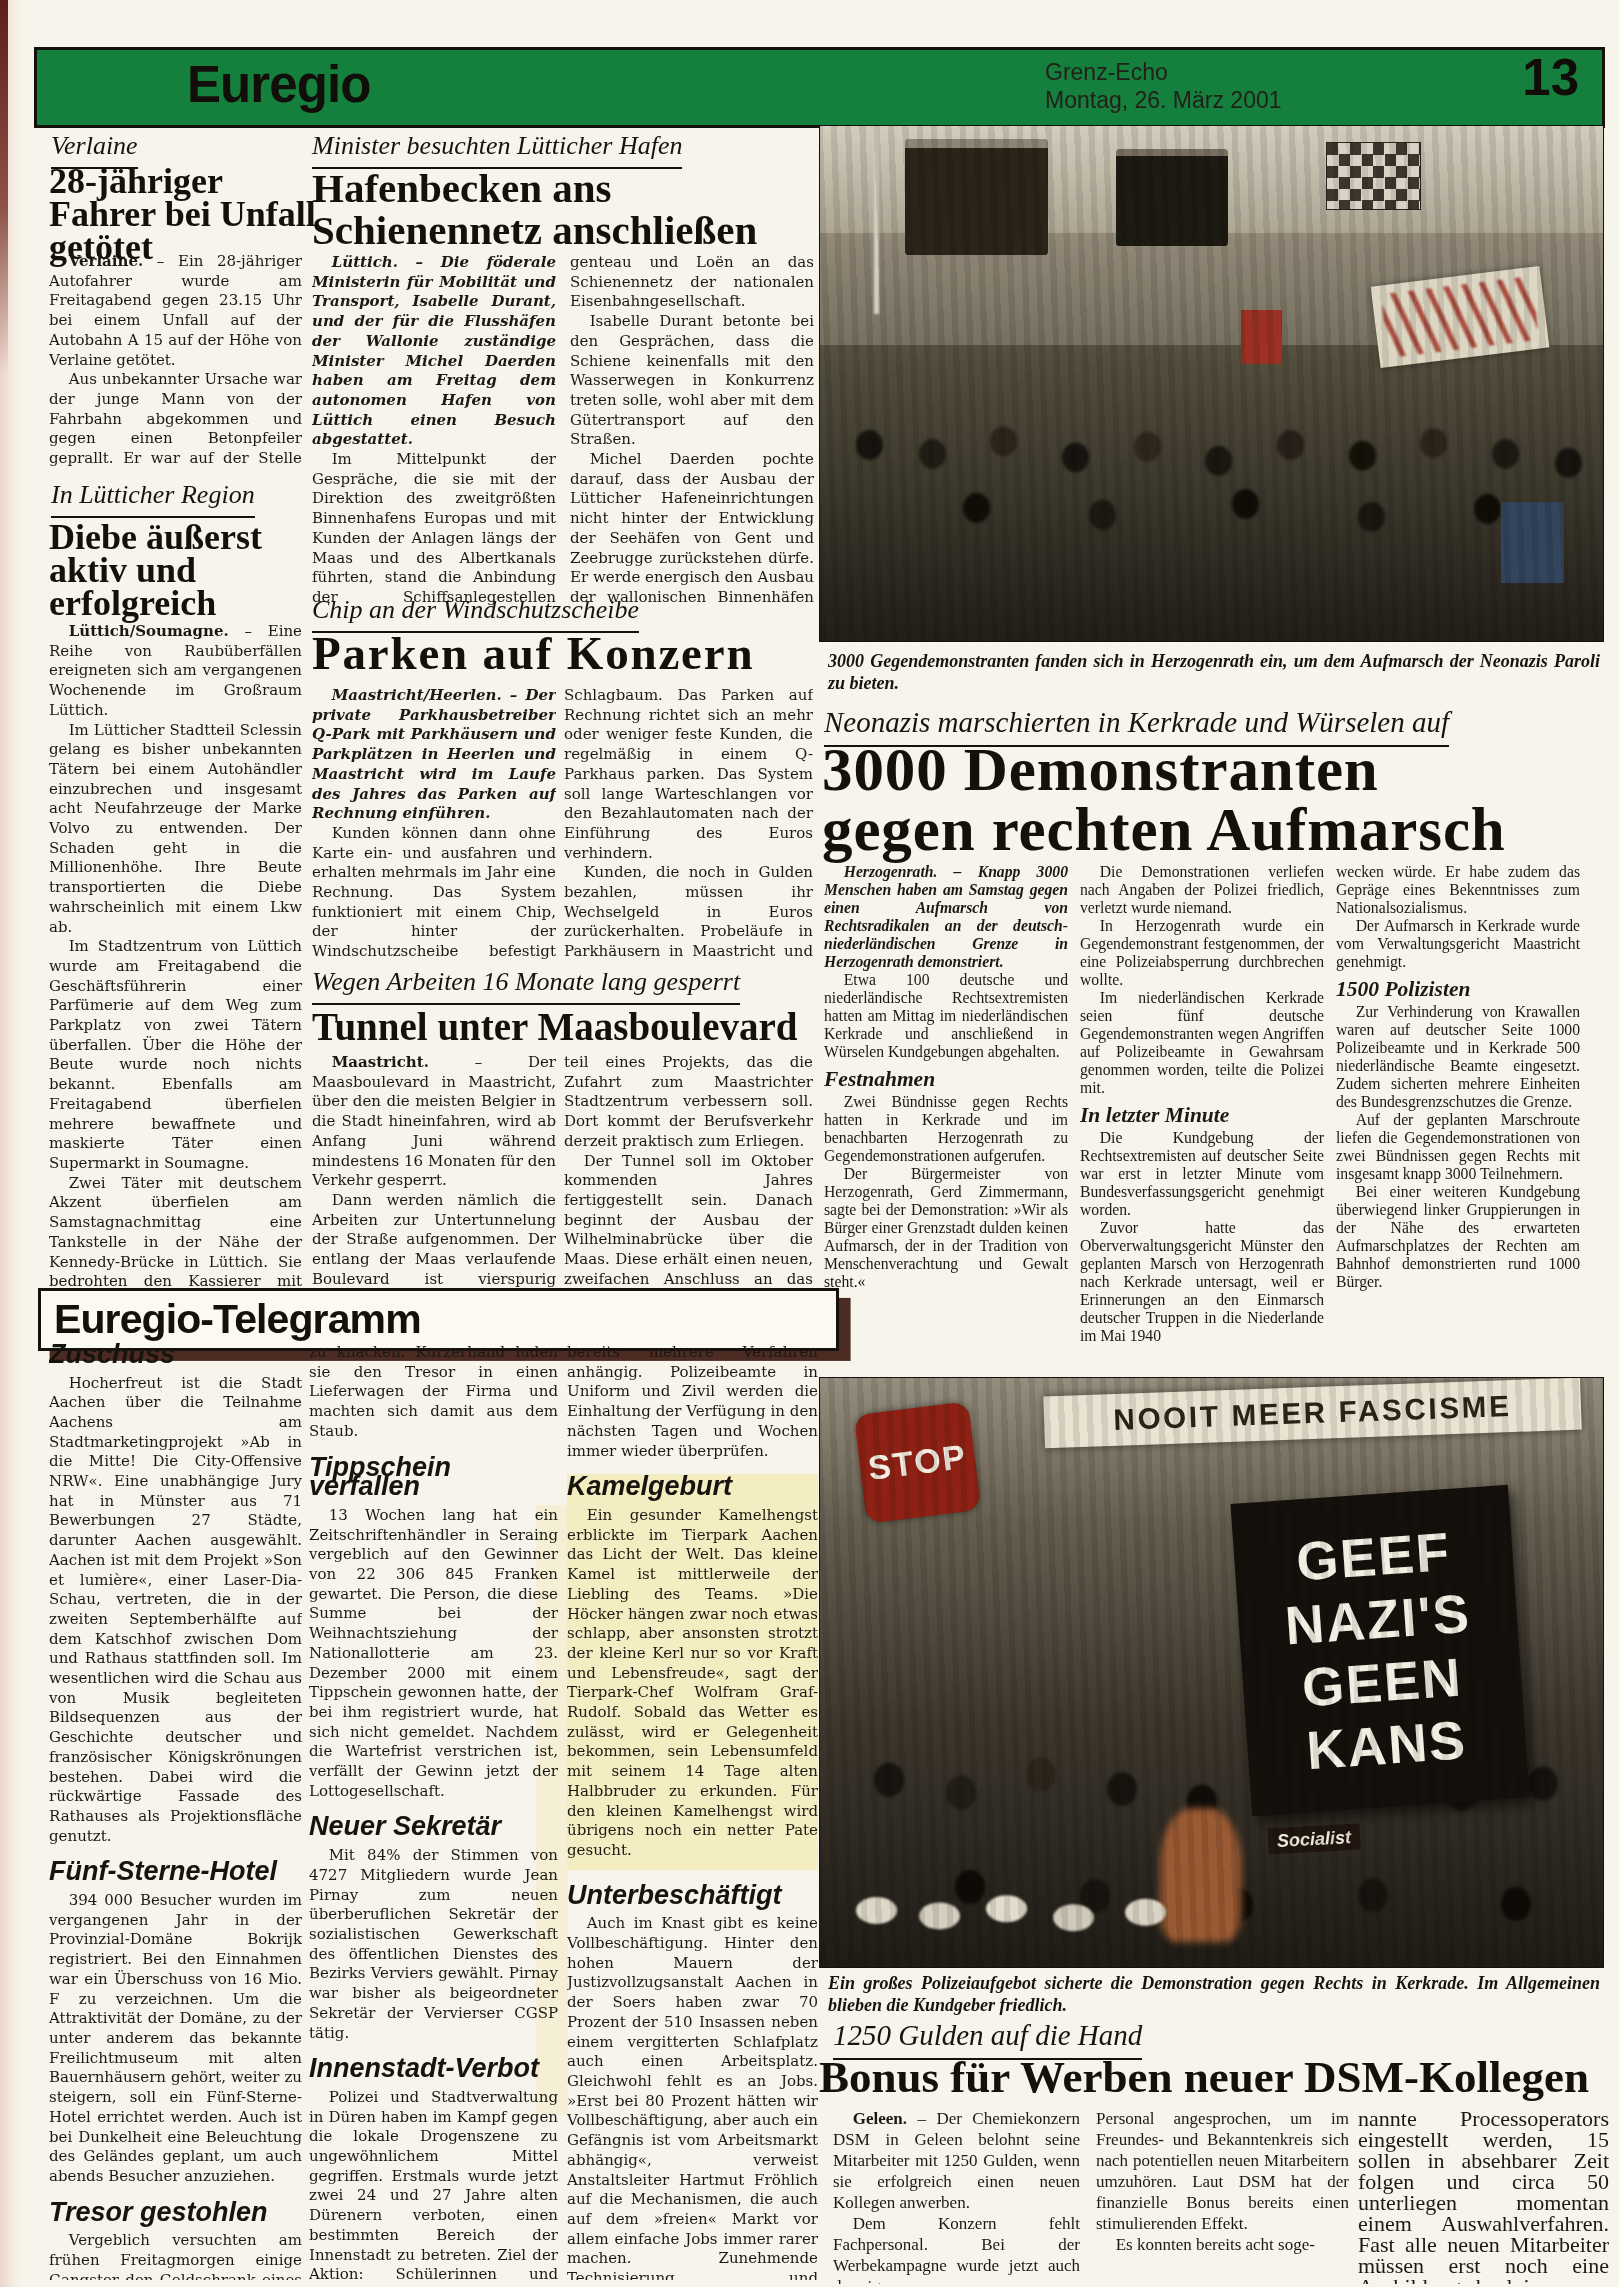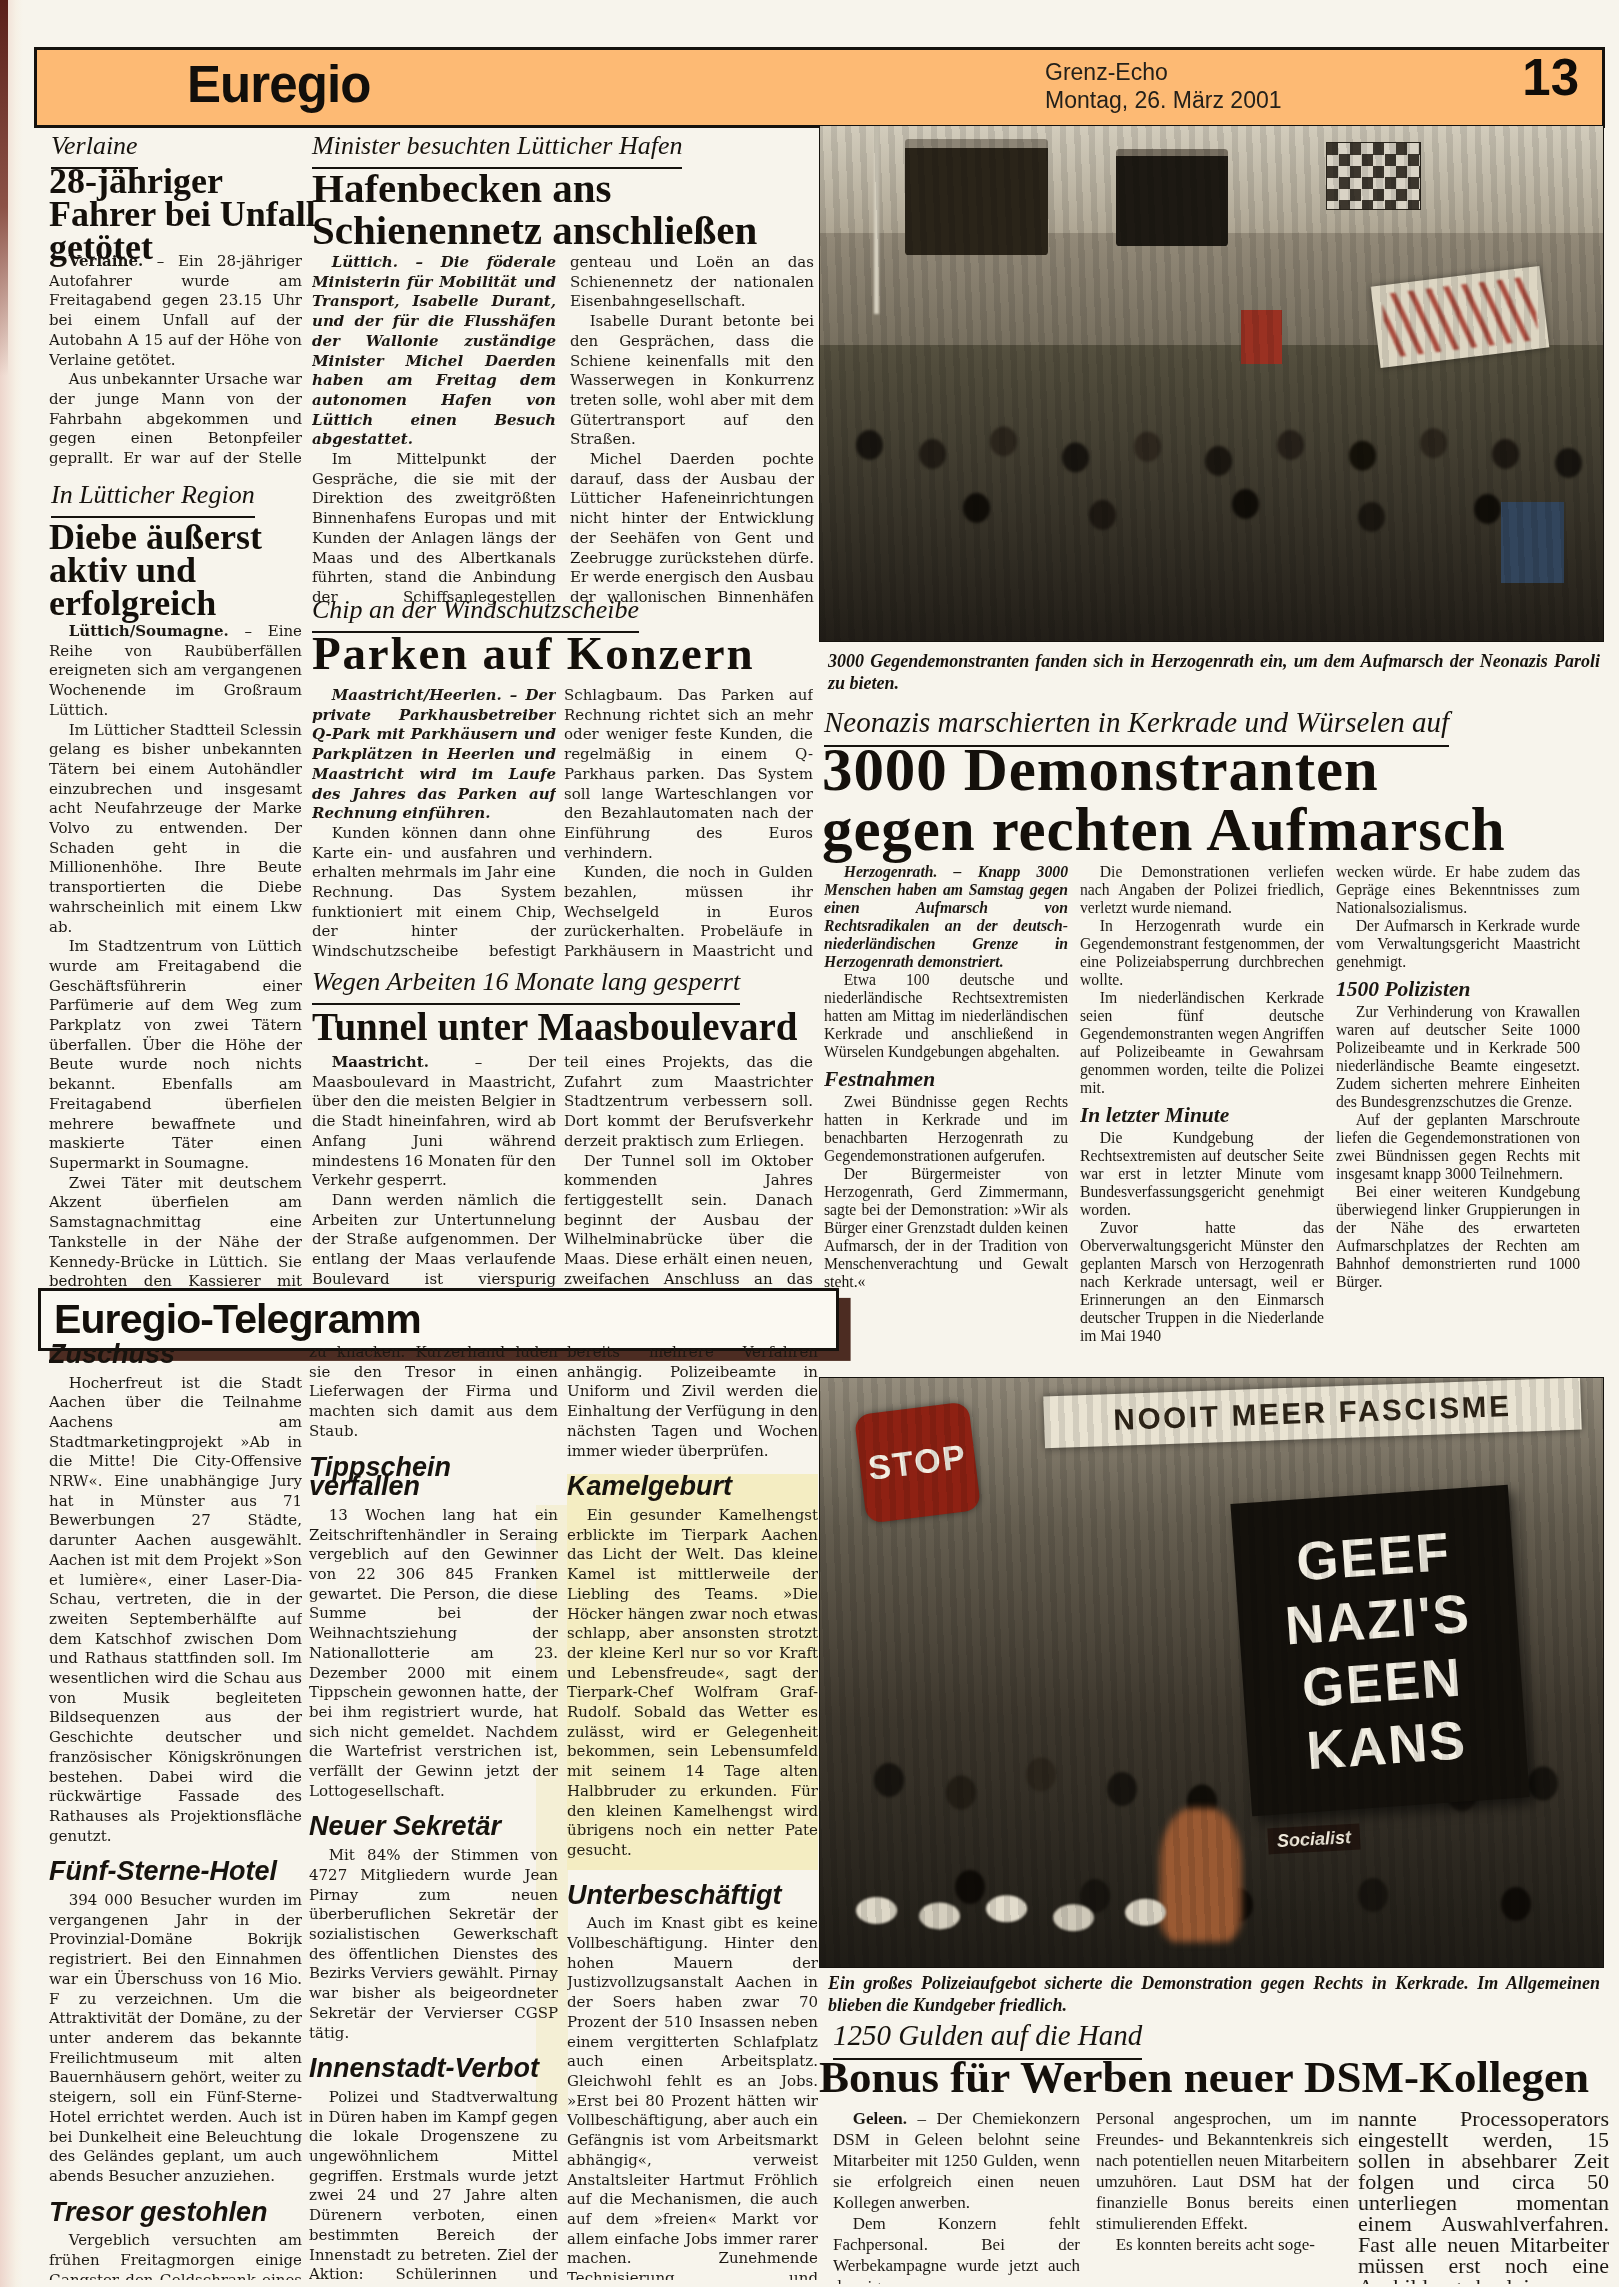--- a/index.html
+++ b/index.html
@@ -6,21 +6,21 @@
   #page{position:relative;width:1619px;height:2287px;background:#f7f4ec;overflow:hidden;
         font-family:"DejaVu Serif",serif;color:#1c1813;}
   
   .edge-strip{position:absolute;left:0;top:0;width:23px;height:2287px;
     background:linear-gradient(90deg,rgba(214,142,130,.30),rgba(240,214,180,.12) 70%,transparent);pointer-events:none;}
   .edge-dark{position:absolute;left:0;top:0;width:8px;height:376px;
     background:linear-gradient(180deg,#5a2019,#8c5247 55%,transparent);pointer-events:none;}
   .tint{position:absolute;background:rgba(240,228,160,.30);pointer-events:none;}
 
   
-  .hd-box{position:absolute;left:34px;top:47px;width:1565px;height:75px;border:3.6px solid #15120e;background:#fdba74;}
+  .hd-box{position:absolute;left:34px;top:47px;width:1565px;height:75px;border:3.6px solid #15120e;background:#15803d;}
   .hd-logo{position:absolute;left:150px;top:5.4px;font-family:"Liberation Sans",sans-serif;font-weight:900;
     font-size:51px;letter-spacing:-0.9px;color:#120f0b;}
   .hd-meta{position:absolute;left:1008px;top:8px;font-family:"Liberation Sans",sans-serif;font-size:23px;line-height:28px;color:#23201a;}
   .hd-num{position:absolute;right:23px;top:-1.8px;font-family:"Liberation Sans",sans-serif;font-weight:900;font-size:51px;color:#100d09;}
 
   .kicker{display:inline-block;font-family:"Liberation Serif",serif;font-style:italic;font-size:26px;
     padding-bottom:6.3px;border-bottom:2.7px solid #15120e;color:#17130e;}
   .kick-lg{font-size:29px;}
   .abs{position:absolute;text-align:center;}
 

